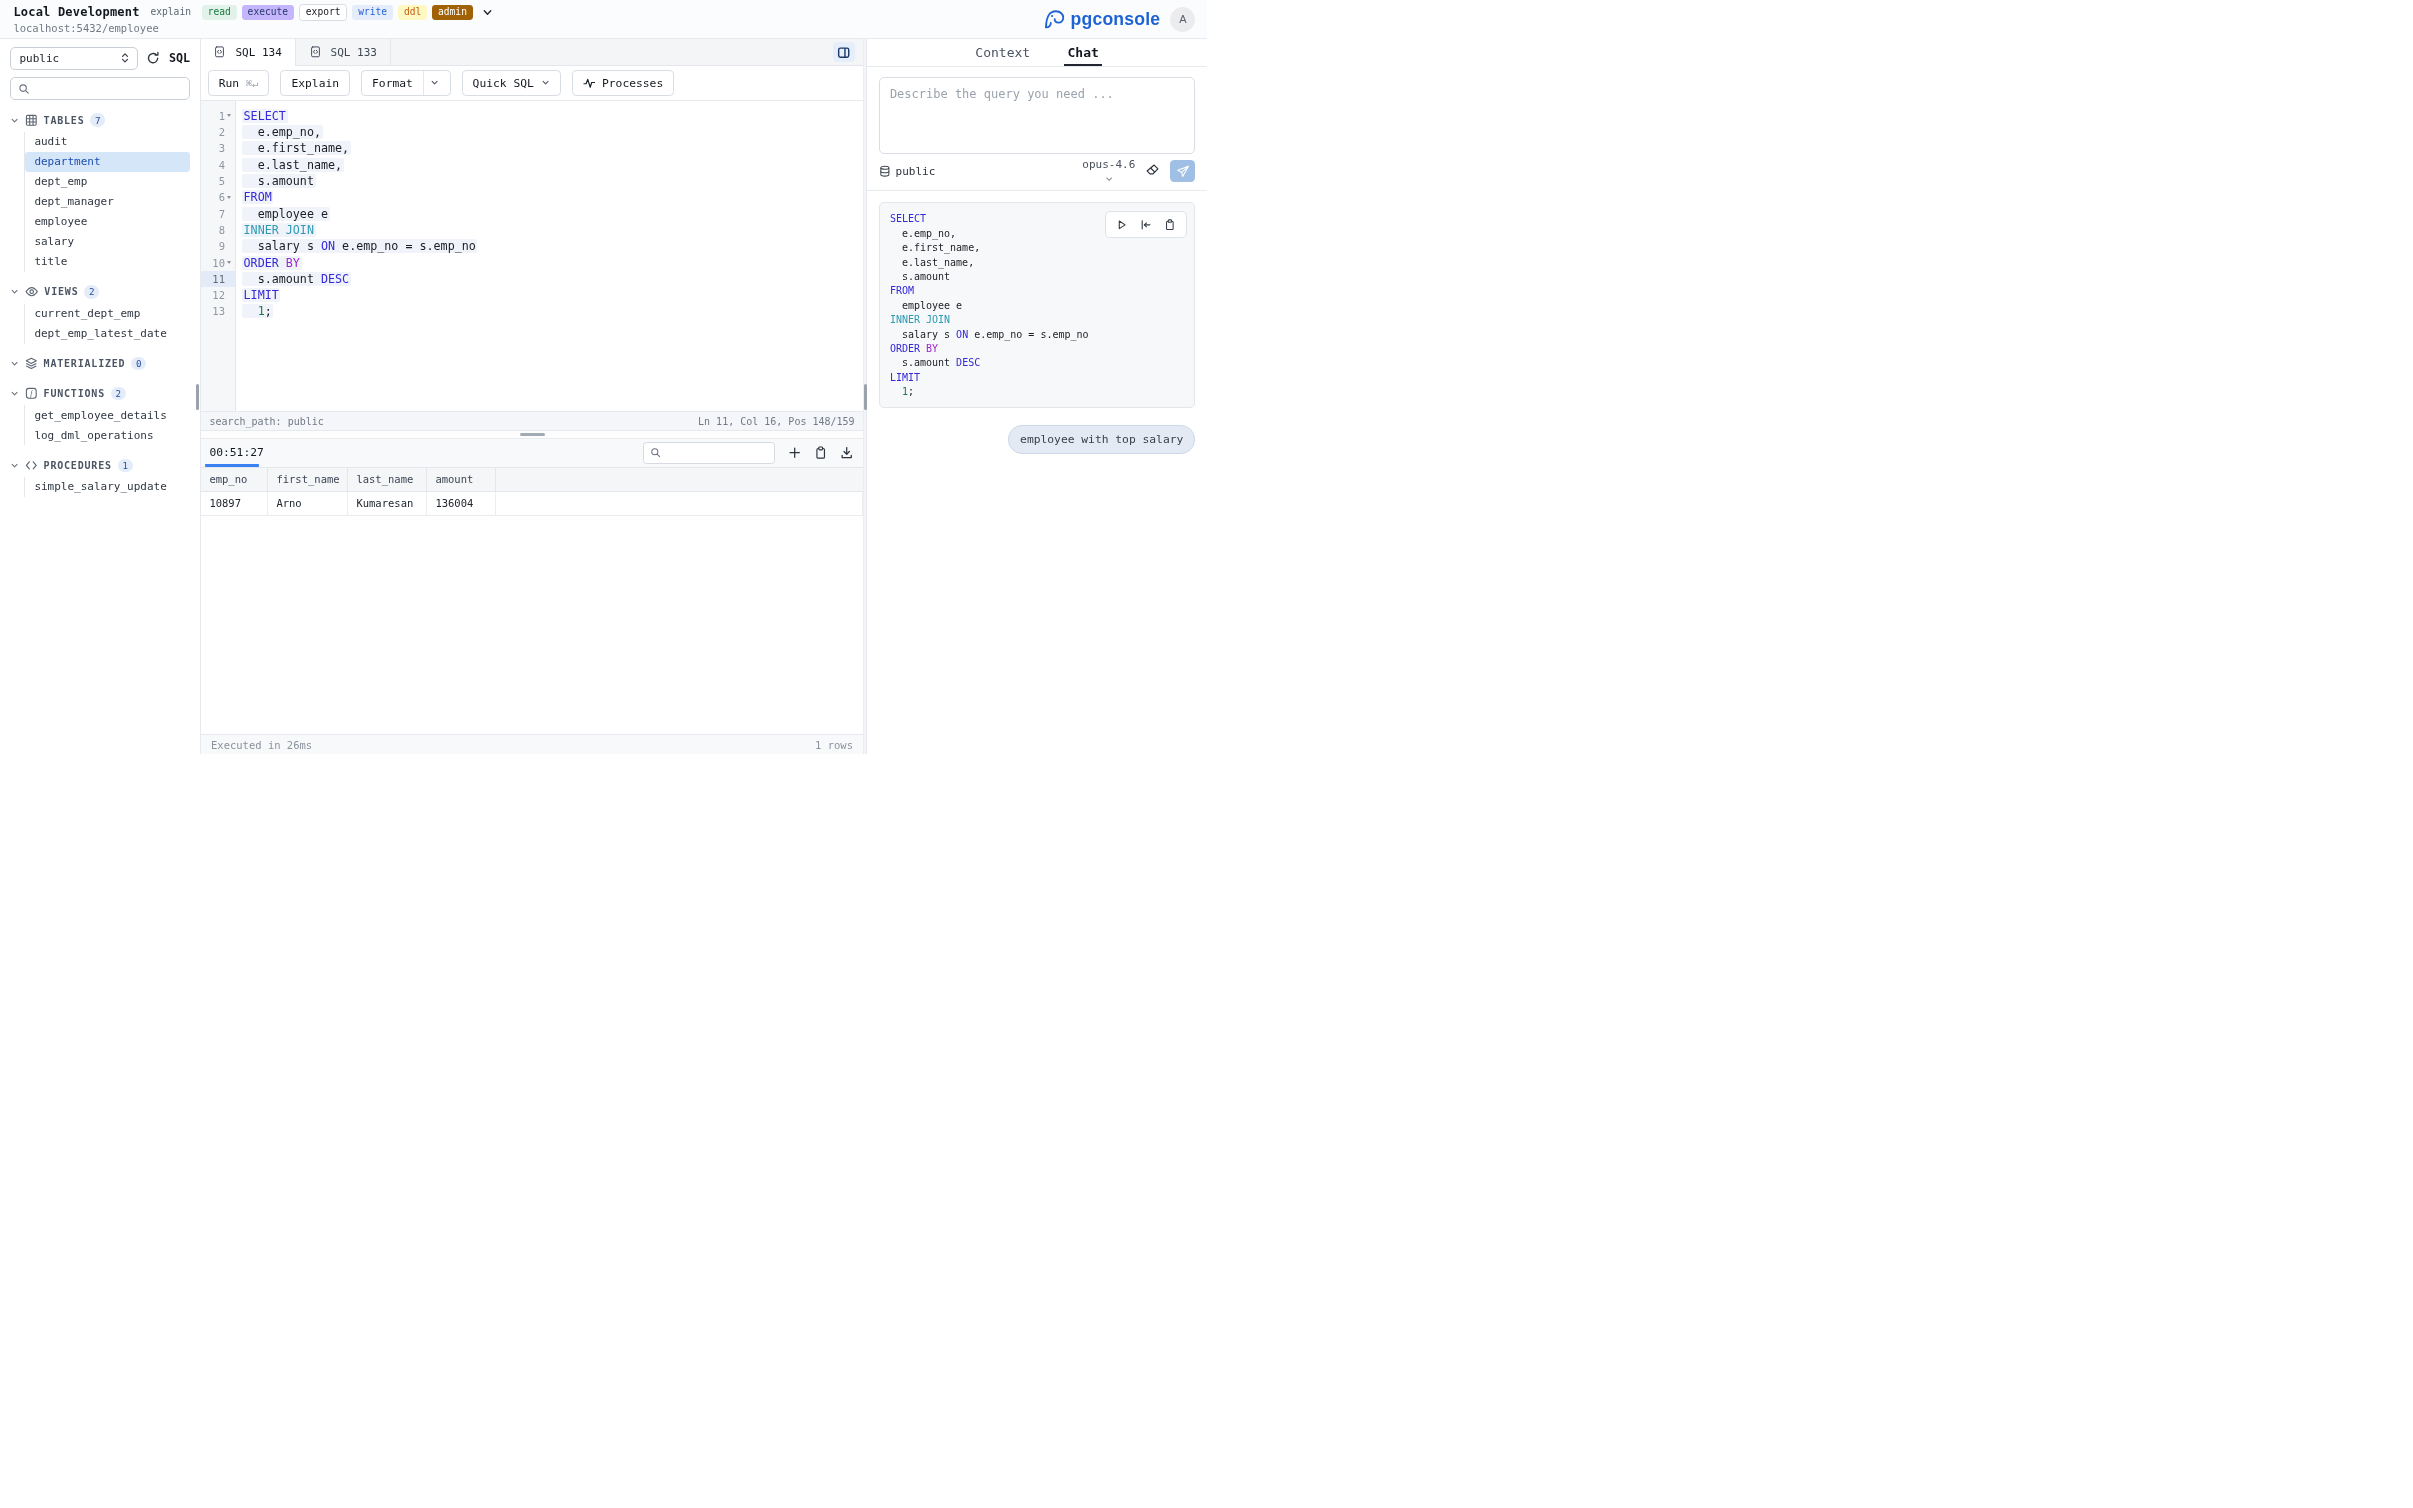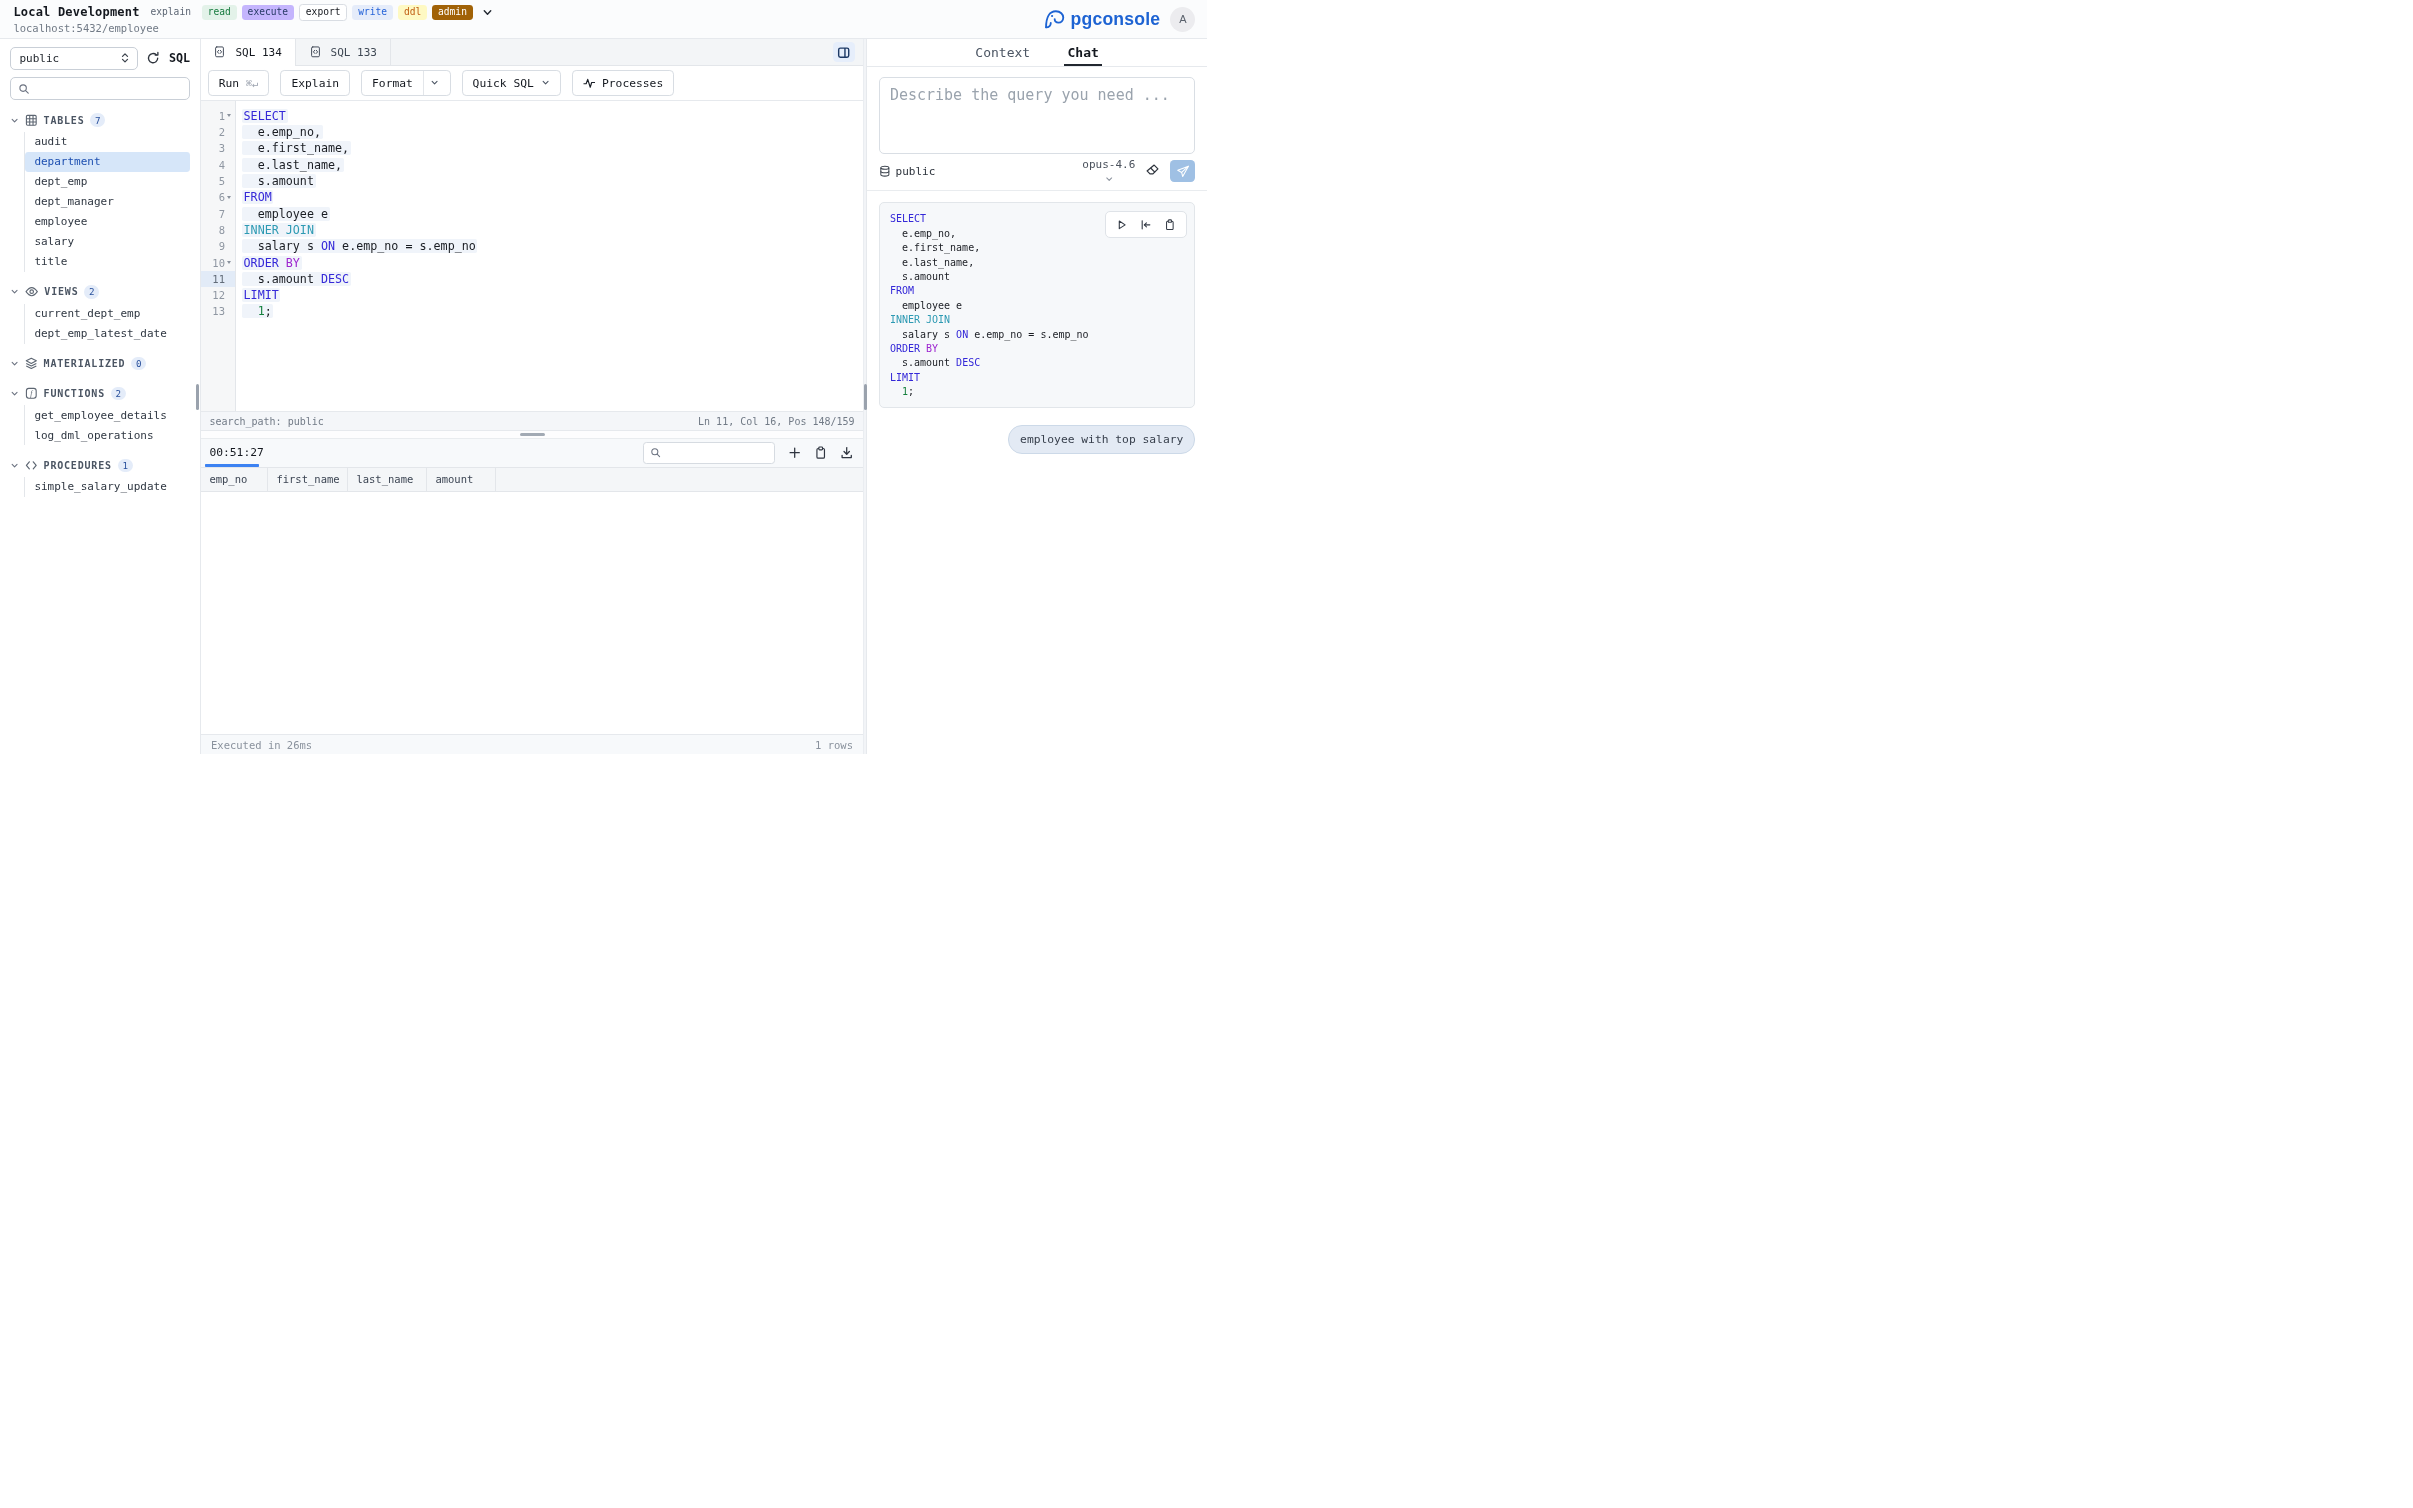--- a/index.html
+++ b/index.html
@@ -134,21 +134,21 @@
 
   
   .chatpanel { flex:1; display:flex; flex-direction:column; background:#fff; min-width:0; }
   .chat-tabs { height:28px; flex:0 0 28px; border-bottom:0.8px solid #e6e9ed; display:flex; align-items:stretch;
     justify-content:center; gap:34px; }
   .chat-tab { display:flex; align-items:center; font-size:13px; color:#4b5563; position:relative; cursor:pointer; padding:0 1.7px; }
   .chat-tab.active { color:#14181f; font-weight:bold; }
   .chat-tab.active::after { content:""; position:absolute; left:-1.7px; right:-1.7px; bottom:0; height:2.5px; background:#22272f; }
   .composer { padding:10px 11.7px 0 11.7px; }
   .composer-box { height:77px; border:0.8px solid #d9dee4; border-radius:5px; background:#fff; padding:8.4px 10px; cursor:text; }
-  .placeholder { color:#9aa3ad; font-size:15px;margin-top:40px; }
+  .placeholder { color:#9aa3ad; font-size:12px;margin-top:40px; }
   .composer-row { height:34px; display:flex; align-items:center; justify-content:space-between; }
   .schema-chip { display:flex; align-items:center; gap:5px; font-size:11px; color:#2d333c; }
   .schema-chip .ic { display:flex; color:#3c434d; }
   .composer-right { display:flex; align-items:center; gap:10px; }
   .model-select { display:flex; align-items:center; gap:4.2px; font-size:11px; color:#4a515c; cursor:pointer;flex-direction:column; }
   .model-select .ic { display:flex; color:#8a919c; }
   .eraser-btn { display:flex; color:#2e343d; cursor:pointer; }
   .send-btn { width:25px; height:22.6px; border:none; border-radius:4.2px; background:#9fc0e4; color:#fff;
     display:flex; align-items:center; justify-content:center; cursor:pointer; }
   .chat-divider { border-top:0.8px solid #e9ecef; margin-top:1.7px; }
@@ -565,20 +565,27 @@
       </div>
 
       <div class="rtable" id="rtable">
           <div class="rrow head">
             <div class="rcell" style="width: 67px;">emp_no</div>
             <div class="rcell" style="width: 80px;">first_name</div>
             <div class="rcell" style="width: 79px;">last_name</div>
             <div class="rcell" style="width: 69px;">amount</div>
             <div class="rcell fill"></div>
           </div>
+          <div class="rrow data">
+            <div class="rcell" style="width: 67px;">10897</div>
+            <div class="rcell" style="width: 80px;">Arno</div>
+            <div class="rcell" style="width: 79px;">Kumaresan</div>
+            <div class="rcell" style="width: 69px;">136004</div>
+            <div class="rcell fill"></div>
+          </div>
         </div>
       <div class="results-fill"></div>
 
       <div class="results-footer">
         <span>Executed in 26ms</span>
         <span>1 rows</span>
       </div>
     </main>
 
     <div class="vdivider">

